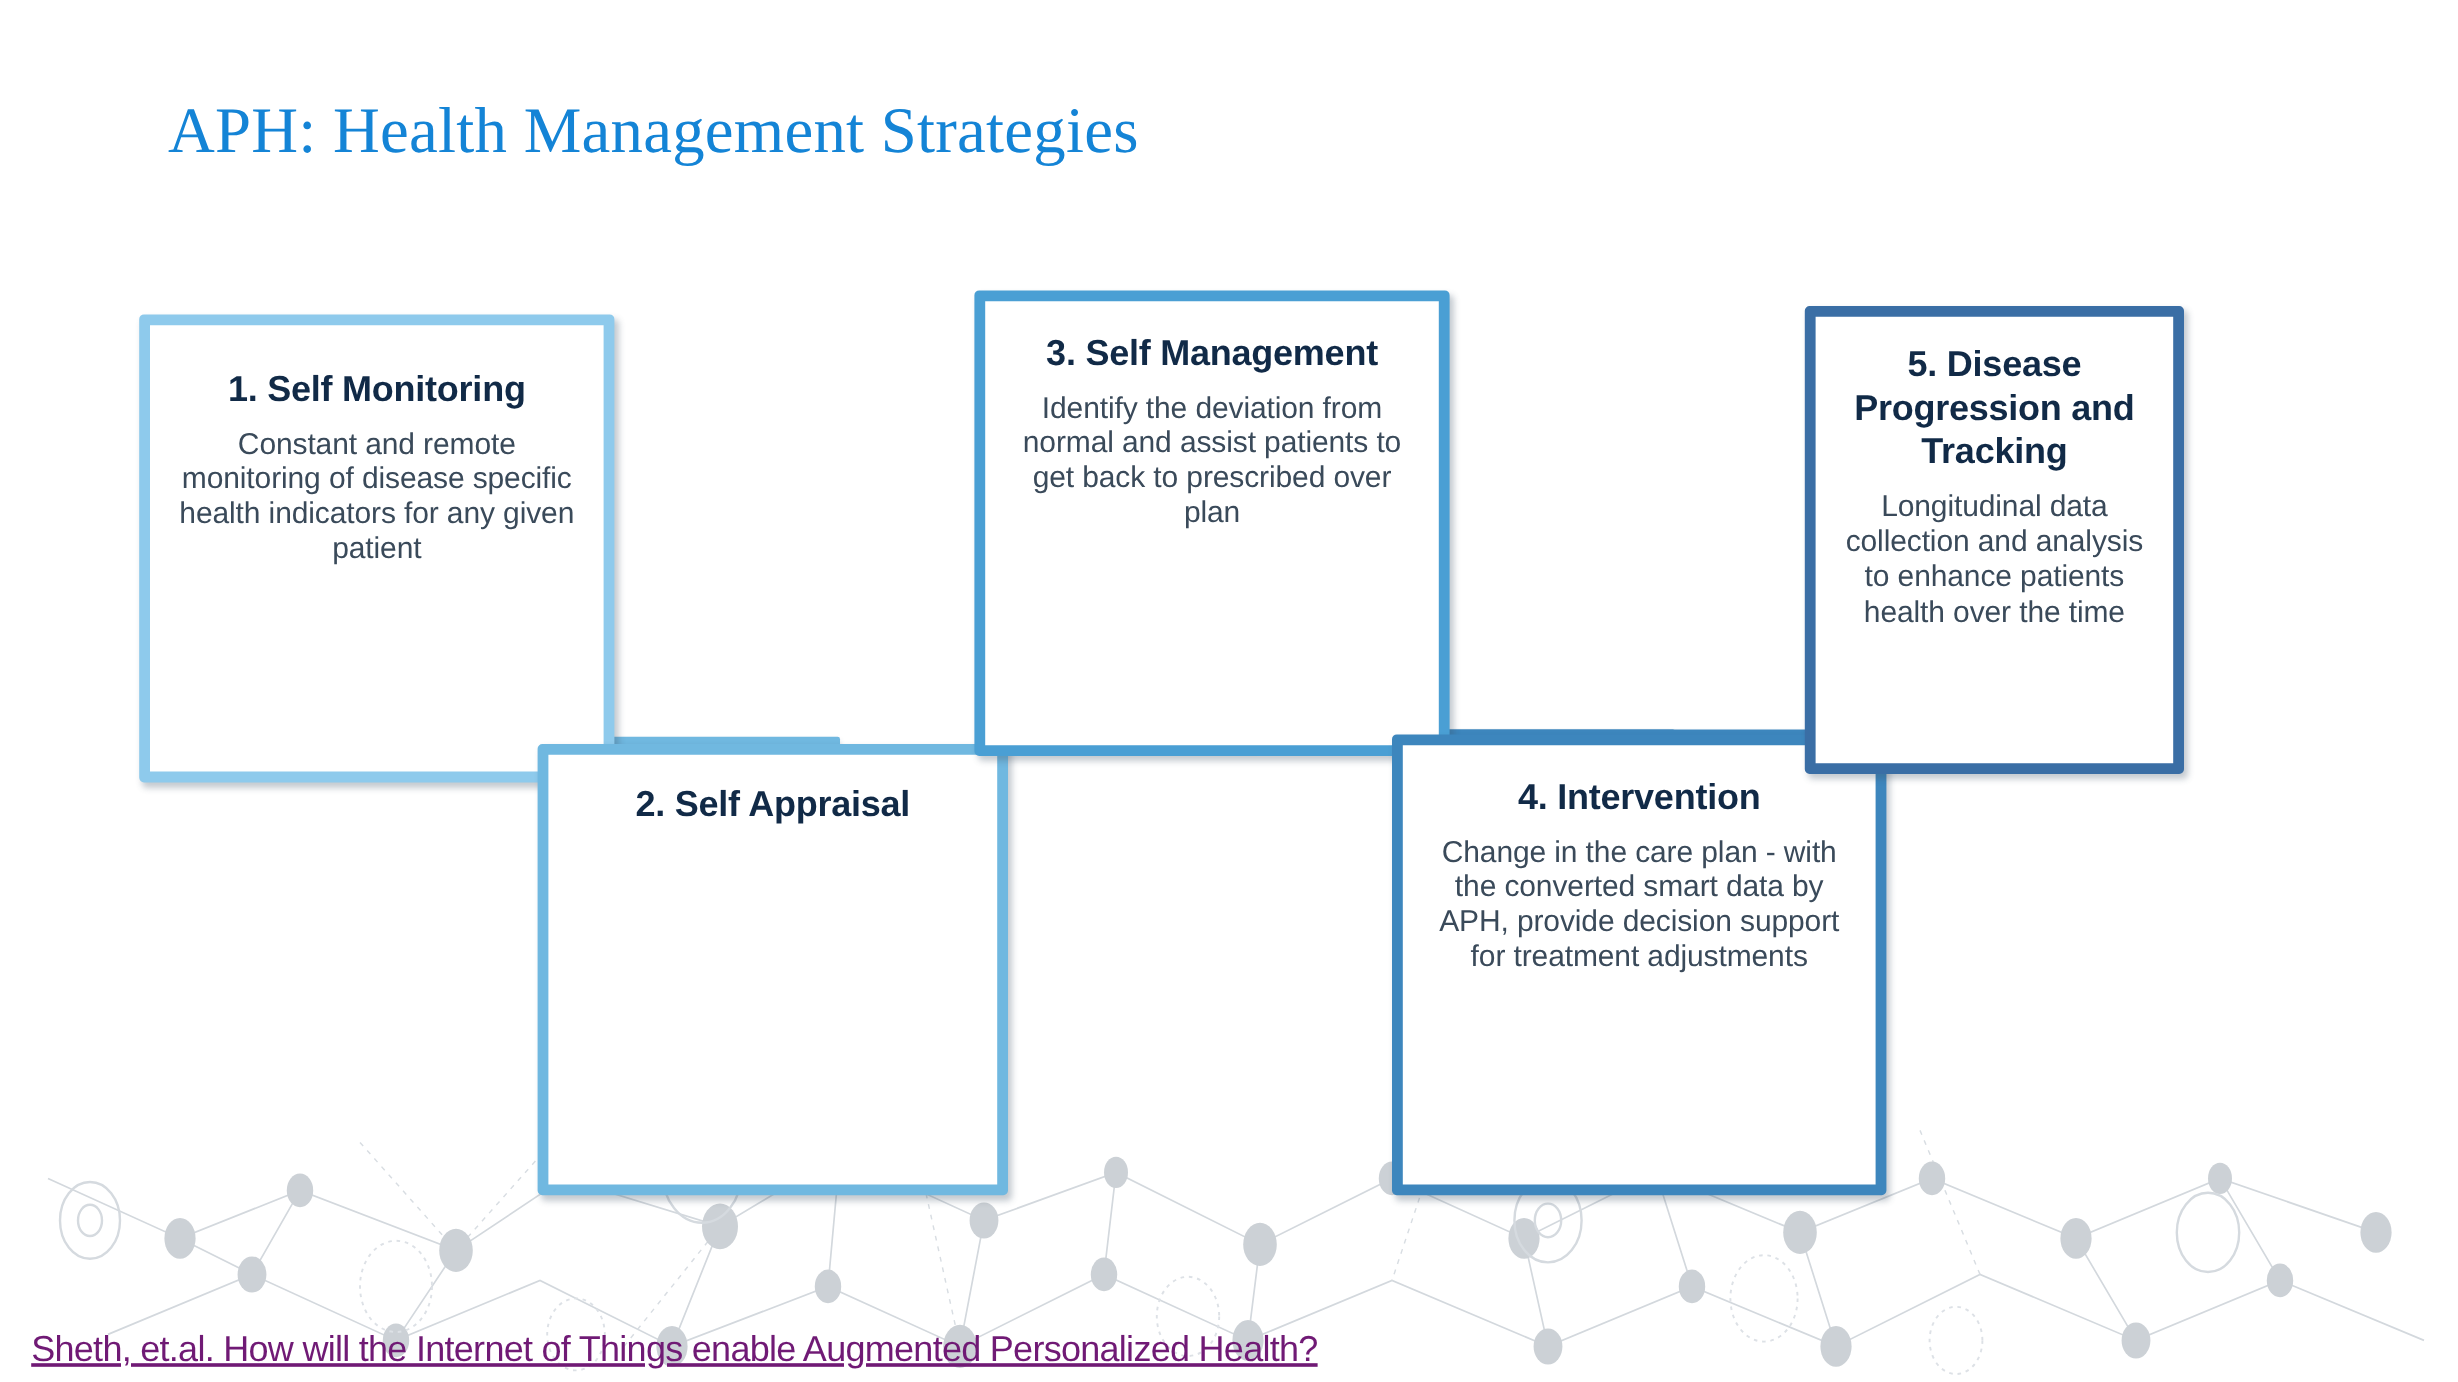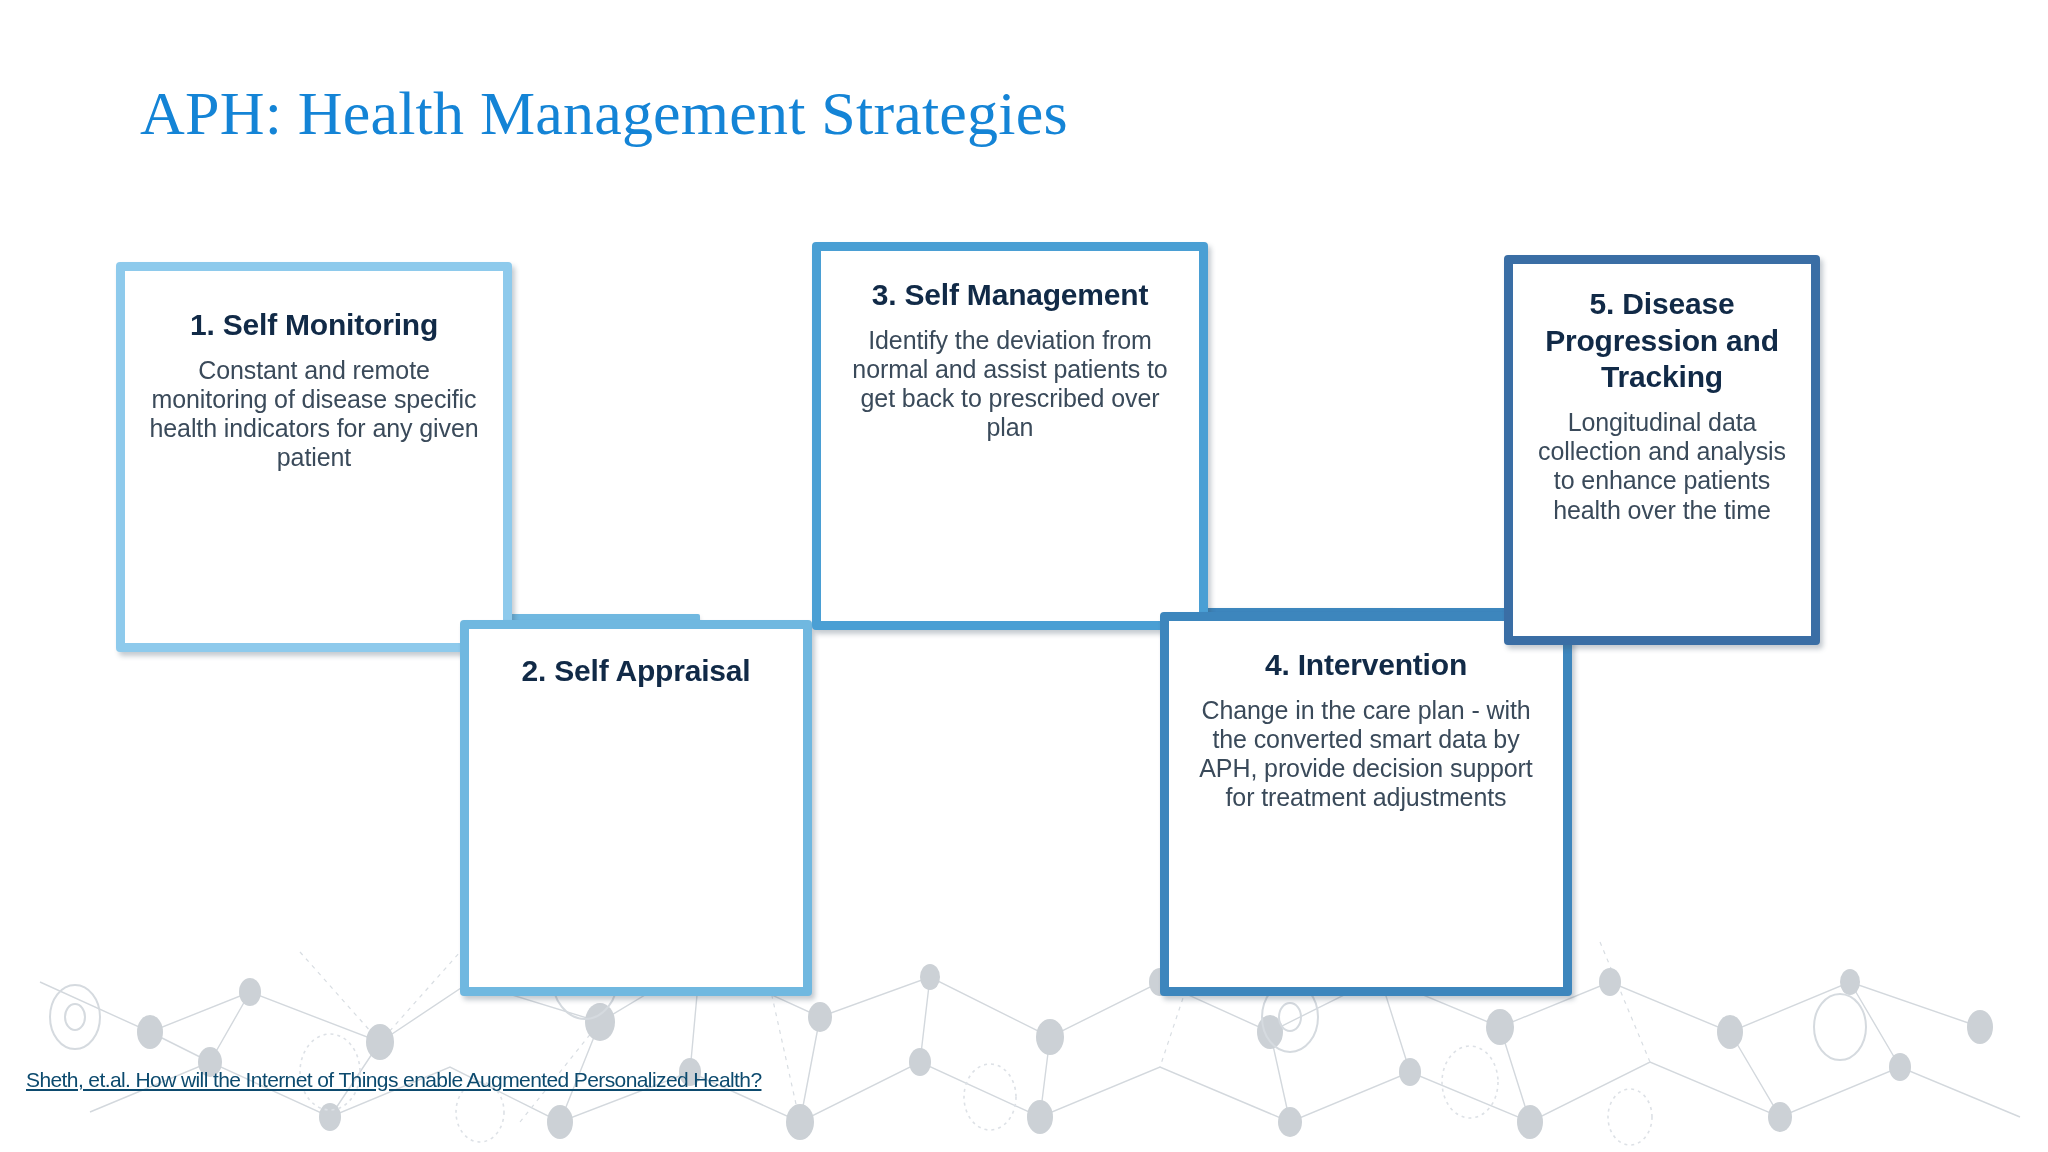--- a/index.html
+++ b/index.html
@@ -14,21 +14,21 @@
     font-family: "Liberation Sans", sans-serif;
     position: relative;
   }
 
   
   #slide-title {
     position: absolute;
     left: 140px;
     top: 78px;
     font-family: "Liberation Serif", serif;
-    font-size: 62px;
+    font-size: 54px;
     font-weight: 400;
     color: #1484d6;
     letter-spacing: 0.2px;
     white-space: nowrap;
   }
 
   
   #diagram {
     position: absolute;
     left: 0;
@@ -67,21 +67,21 @@
     font-weight: 400;
     color: #3a4a5a;
     line-height: 1.17;
     text-align: center;
     margin: 0;
     letter-spacing: -0.1px;
   }
 
   
   #box-1 { left: 116px;  top: 262px;  width: 396px; height: 390px; border-color: #8ecaec; z-index: 5; }
-  #box-2 { left: 460px;  top: 620px;  width: 352px; height: 376px; border-color: #70b8e0; z-index: 6; }
+  #box-2 { left: 448px;  top: 620px;  width: 392px; height: 376px; border-color: #70b8e0; z-index: 6; }
   #box-3 { left: 812px;  top: 242px;  width: 396px; height: 388px; border-color: #4a9fd4; z-index: 7; }
   #box-4 { left: 1160px; top: 612px;  width: 412px; height: 384px; border-color: #3d86bd; z-index: 8; }
   #box-5 { left: 1504px; top: 255px;  width: 316px; height: 390px; border-color: #3a6ea5; z-index: 9; }
 
   #box-1 .bx-title { margin-top: 18px; }
   #box-3 .bx-title { margin-top: 8px; }
   #box-5 .bx-title { margin-top: 4px; }
   #box-2 .bx-title { margin-top: 6px; }
   #box-4 .bx-title { margin-top: 8px; }
 
@@ -95,24 +95,24 @@
   }
   #conn-1-2 { left: 470px;  top: 614px; width: 230px; background: #70b8e0; }
   #conn-2-3 { left: 820px;  top: 614px; width: 230px; background: #4a9fd4; }
   #conn-3-4 { left: 1166px; top: 608px; width: 230px; background: #3d86bd; }
   #conn-4-5 { left: 1200px; top: 608px; width: 330px; background: #3d86bd; }
 
   
   #footer-link {
     position: absolute;
     left: 26px;
-    top: 1068px;
+    top: 1108px;
     font-family: "Liberation Sans", sans-serif;
-    font-size: 21px;
-    color: #0c4a6e;
+    font-size: 30px;
+    color: #701a75;
     text-decoration: underline;
     white-space: nowrap;
     letter-spacing: -0.6px;
     z-index: 20;
   }
 
   
   #bg-network {
     position: absolute;
     left: 0;

